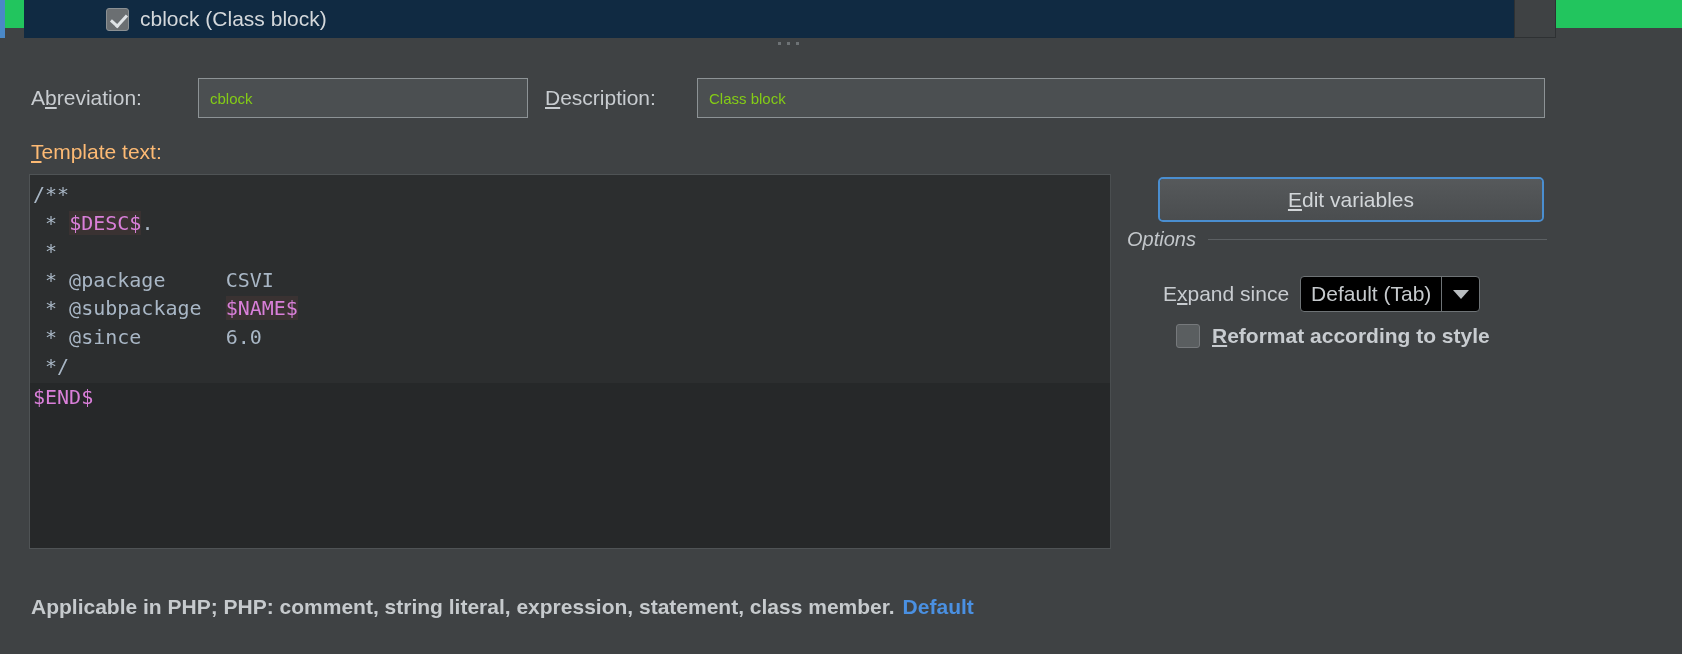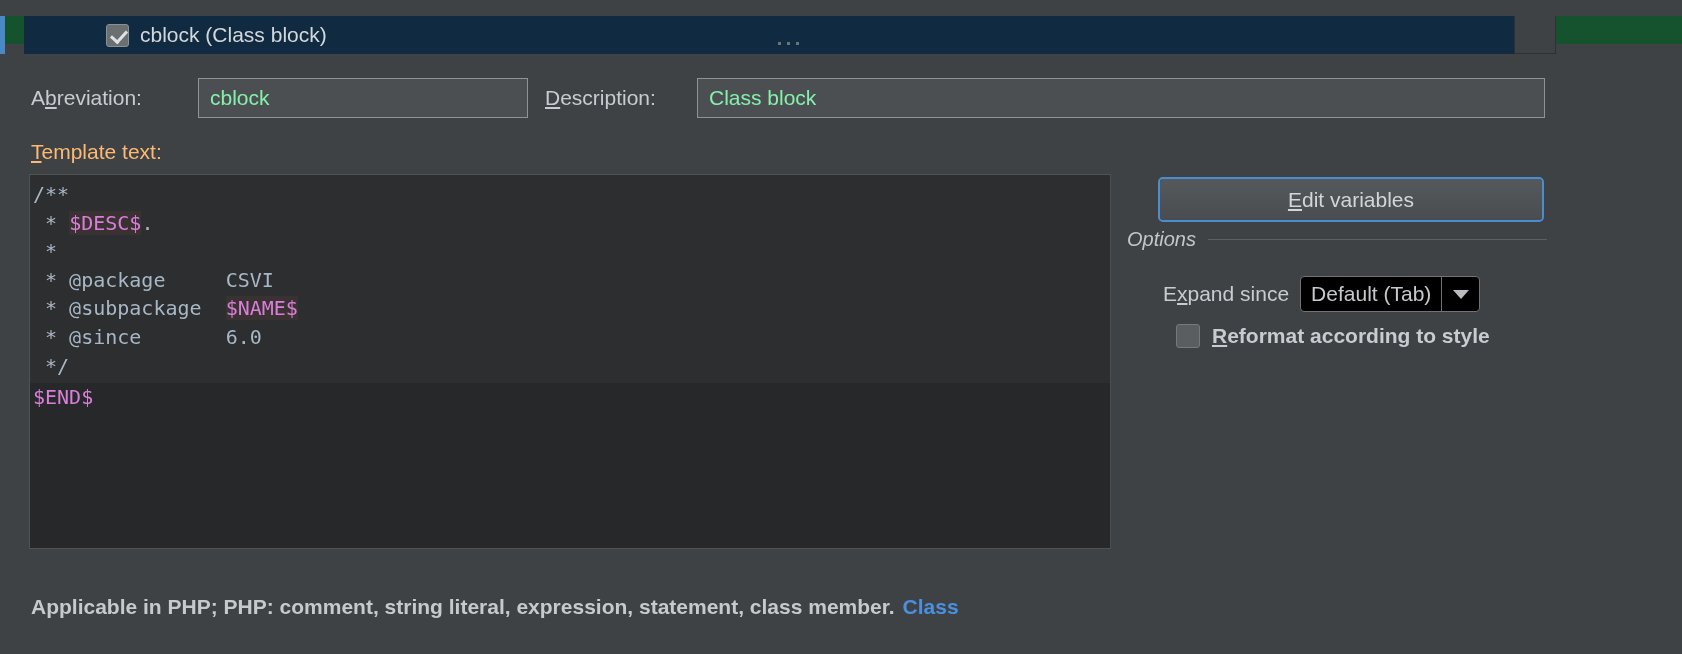--- a/index.html
+++ b/index.html
@@ -11,23 +11,23 @@
     overflow: hidden;
   }
   #root {
     position: relative;
     width: 1682px; height: 654px;
     background: #3f4244;
   }
 
   
   .tree-strip {
-    position: absolute; left: 0; top: 16px;
+    position: absolute; left: 0; top: 0;
     width: 1682px; height: 28px;
-    background: #14532d;
+    background: #22c55e;
   }
   .tree-accent {
     position: absolute; left: 0; top: 0;
     width: 5px; height: 38px;
     background: #4a88c7;
   }
   .tree-row {
     position: absolute; left: 24px; top: 0;
     width: 1490px; height: 38px;
     background: #102a42;
@@ -92,22 +92,22 @@
   .lbl-abbrev { left: 31px; }
   .lbl-desc   { left: 545px; }
 
   .txtfield {
     position: absolute; top: 0;
     height: 40px;
     background: #4b4f51;
     border: 1px solid #8d9396;
     display: flex; align-items: center;
     padding-left: 11px;
-    color: #86efac;
-    font-size: 21px;
+    color: #84cc16;
+    font-size: 15px;
     overflow: hidden; white-space: nowrap;
   }
   .fld-abbrev { left: 198px; width: 330px; }
   .fld-desc   { left: 697px; width: 848px; }
 
   
   .lbl-template {
     position: absolute; left: 31px; top: 140px;
     color: #fdba74; font-size: 21px; white-space: nowrap;
   }
@@ -291,16 +291,16 @@
     </div>
   </div>
 
   <div class="opt-row row-reformat">
     <span class="chk"></span>
     <span class="opt-lbl chk-lbl"><span class="mn">R</span><span>eformat according to style</span></span>
   </div>
 
   <div class="footer">
     <span>Applicable in PHP; PHP: comment, string literal, expression, statement, class member.</span>
-    <span class="link">Class</span>
+    <span class="link">Default</span>
   </div>
 
 </div>
 
 </body></html>

